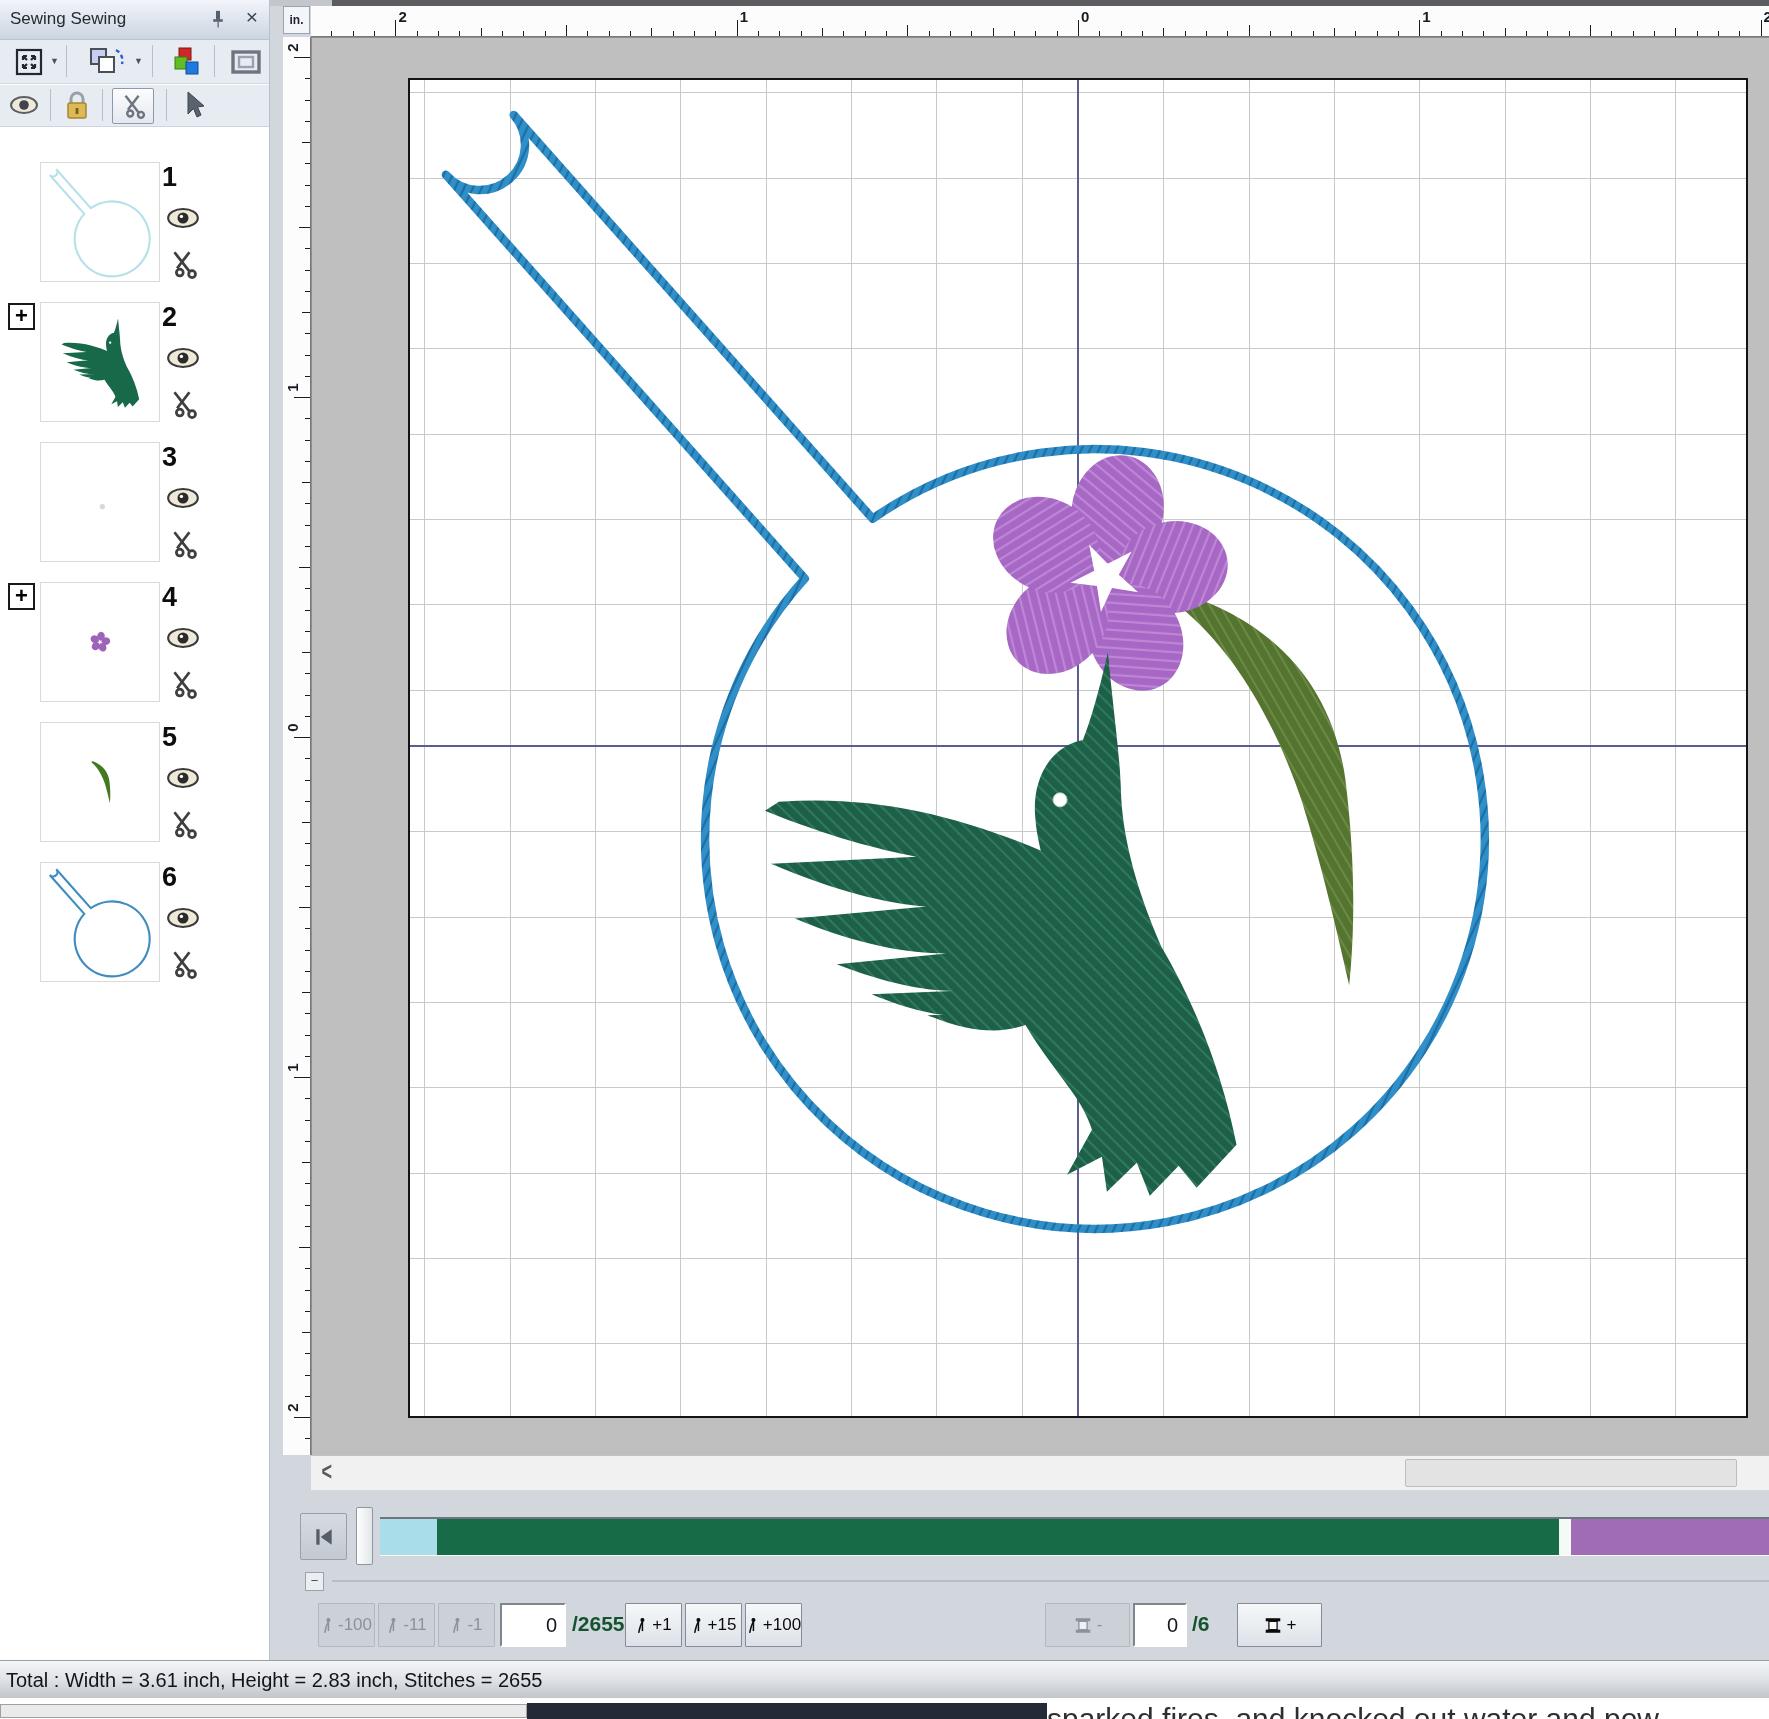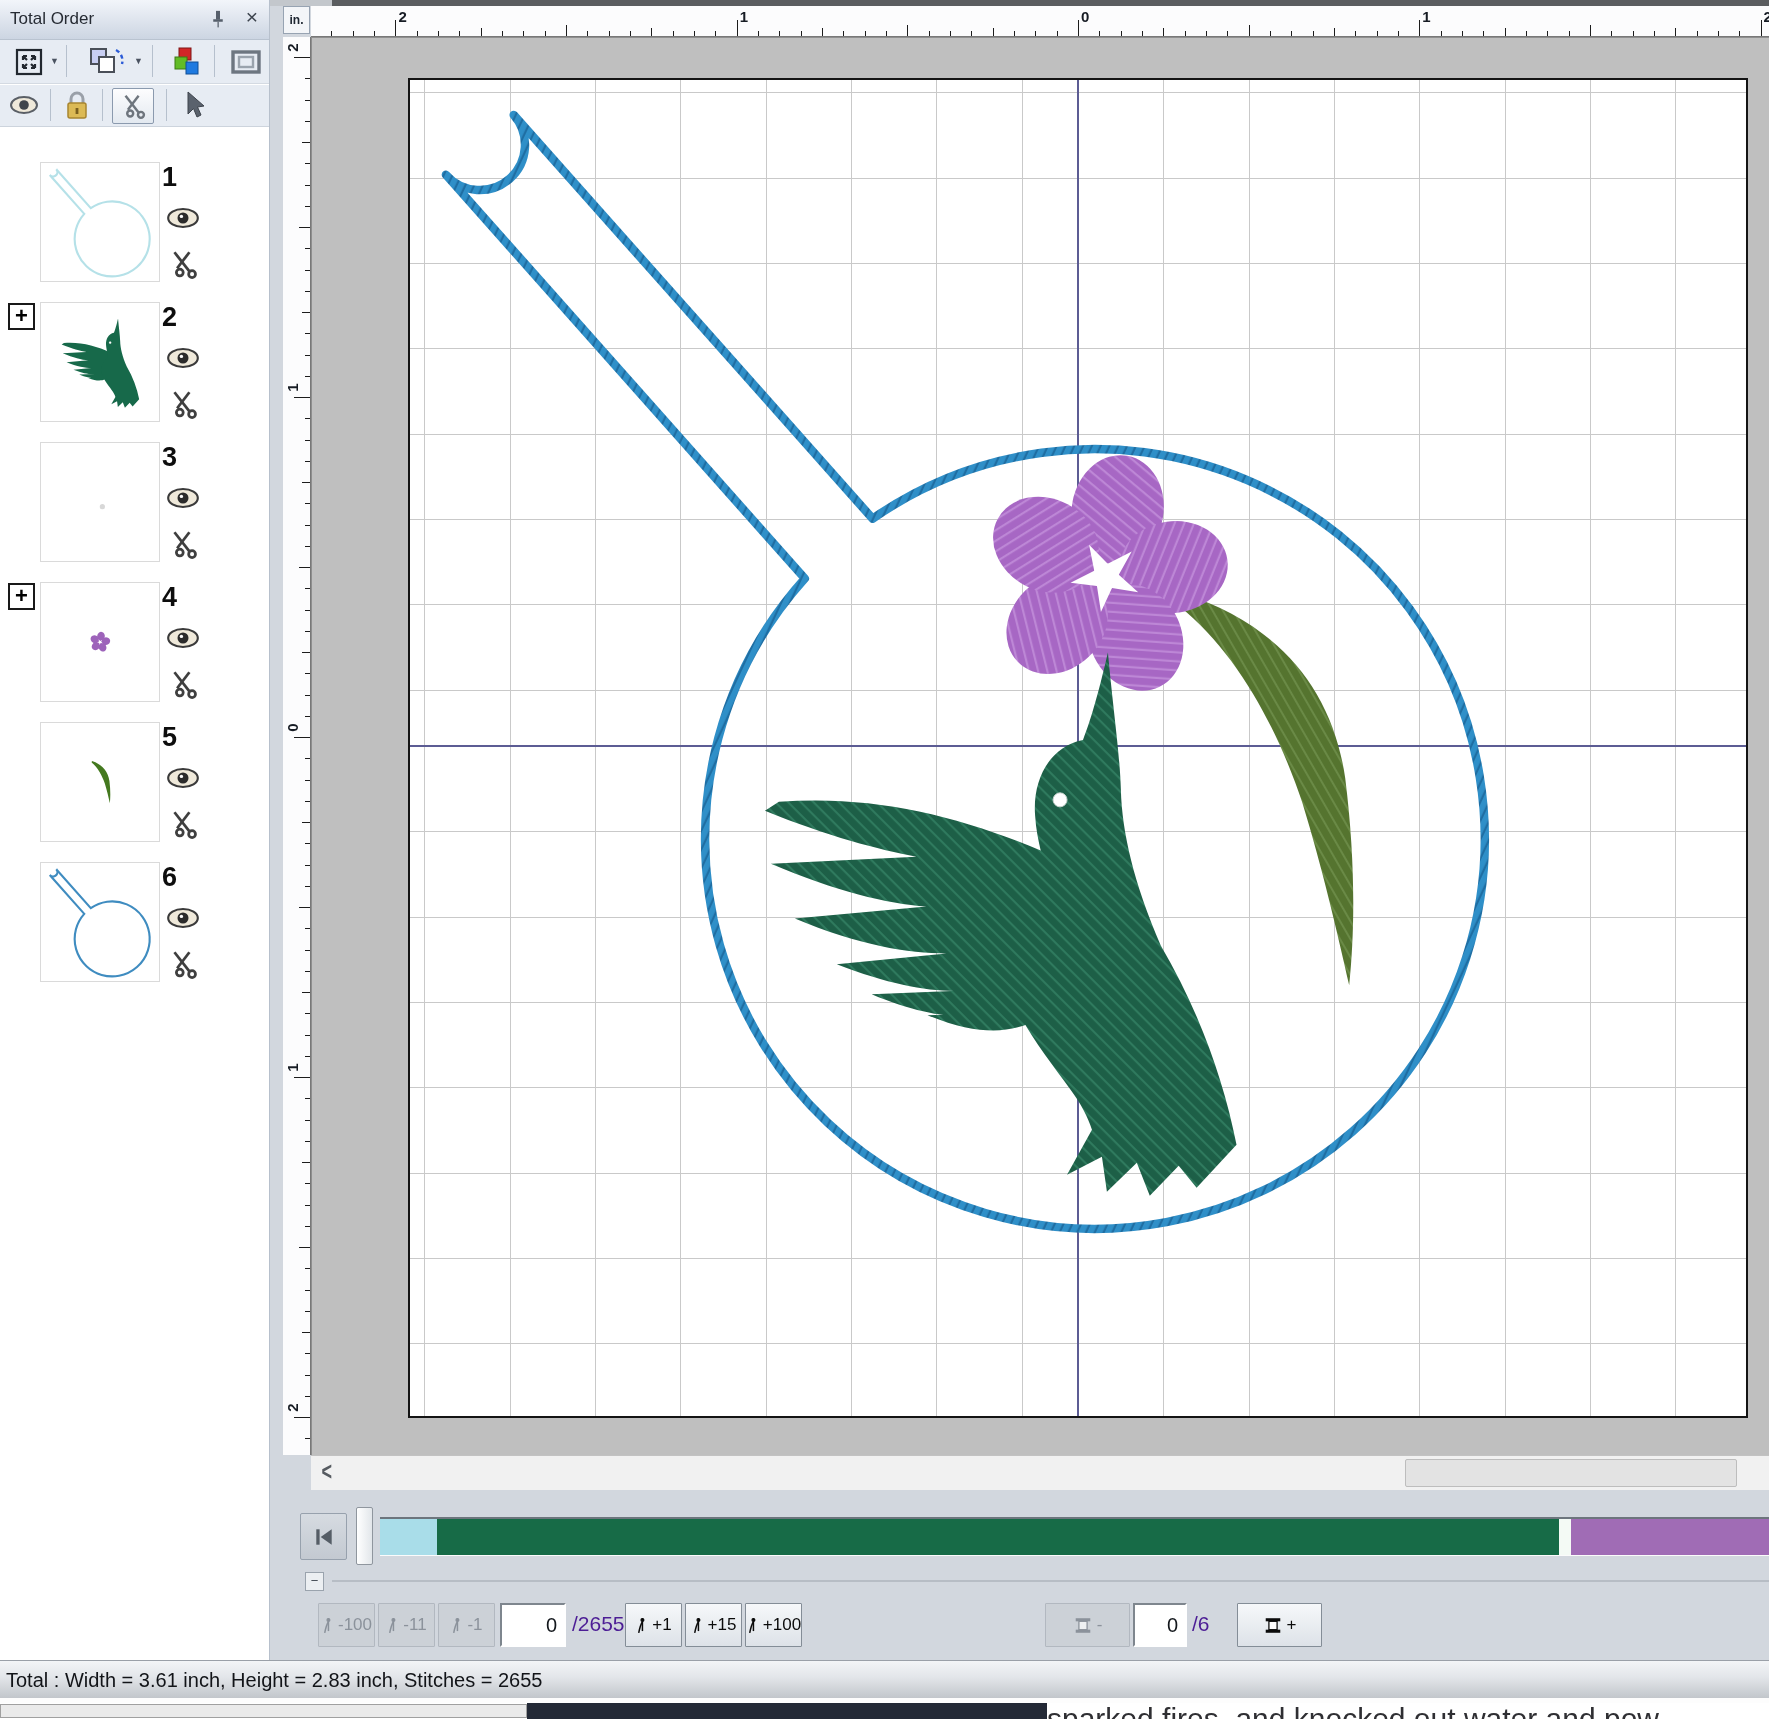--- a/index.html
+++ b/index.html
@@ -89,21 +89,21 @@
 
   
   .cbtn { position:absolute; top:1603px; height:44px; border-radius:1px;
     display:flex; align-items:center; justify-content:center; gap:4px; font-size:17px; }
   .cbtn.enabled { background:linear-gradient(#f6f8fa,#dde2e8); border:1px solid #848d97; color:#0b0b0b; }
   .cbtn.disabled { background:#ccd1d7; border:1px solid #b2b8c0; color:#8b929b; }
   .cbtn svg { flex:none; }
   .cinput { position:absolute; top:1603px; height:44px; background:#fff;
     border:2px solid; border-color:#7e868e #fff #fff #7e868e; font-size:20px;
     text-align:right; padding-right:7px; color:#14181d; font-family:"Liberation Sans",sans-serif; }
-  .clabel { position:absolute; top:1612px; font-size:21px; font-weight:400; color:#4c1d95; }
+  .clabel { position:absolute; top:1612px; font-size:21px; font-weight:700; color:#14532d; }
 
   
   #status-bar { position:absolute; left:0; top:1660px; width:1769px; height:38px;
     background:linear-gradient(#f3f5f7 0%, #e2e5e9 45%, #c2c6cb 100%);
     border-top:1px solid #9aa0a8; }
   #status-text { position:absolute; left:6px; top:8px; font-size:20px; color:#121418; }
   #white-gap { position:absolute; left:0; top:1698px; width:1769px; height:5px; background:#fdfdfd; }
   #bottom-strip { position:absolute; left:0; top:1703px; width:1769px; height:16px; background:#fff; }
   #bstrip-scroll { position:absolute; left:0; top:1px; width:527px; height:14px;
     background:#eaeaea; border:1px solid #a0a0a0; }
@@ -133,21 +133,21 @@
     <g id="birdShape">
       <path d="M656 783 C566 742 472 716 370 724 L356 733 C420 759 470 772 508 779 L362 786 C428 814 478 826 518 829 L386 841 C450 868 500 876 538 876 L428 887 C488 910 528 916 562 913 L463 917 C518 940 556 943 588 936 L519 938 C568 958 598 956 622 946 C648 932 659 906 661 879 C660 841 658 809 656 783 Z"></path>
       <path d="M700 574 C690 618 682 644 675 662 C643 668 624 700 627 738 C629 774 644 798 634 812 C610 843 597 866 596 888 C599 932 636 976 662 1012 C673 1027 680 1040 684 1053 L659 1098 L694 1080 L699 1115 L729 1086 L742 1119 L771 1089 L789 1111 L829 1068 C816 1002 791 933 753 868 C726 806 714 754 713 712 C712 676 706 638 700 574 Z"></path>
       <circle cx="652" cy="722" r="7" fill="#ffffff" stroke="#c9d4cf" stroke-width="1"></circle>
     </g>
   </defs>
 </svg>
 
 <div id="left-panel">
   <div id="panel-titlebar">
-    <span id="panel-title">Total Order</span>
+    <span id="panel-title">Sewing Sewing</span>
     <span id="pin-btn">
       <svg viewBox="0 0 12 16" width="16" height="20">
         <rect x="4.4" y="1.5" width="3.2" height="7" fill="#565f6b"></rect>
         <rect x="2.2" y="8.2" width="7.6" height="2" fill="#565f6b"></rect>
         <rect x="5.6" y="10.2" width="1" height="4.5" fill="#565f6b"></rect>
       </svg>
     </span>
     <span id="close-btn">×</span>
   </div>
 

